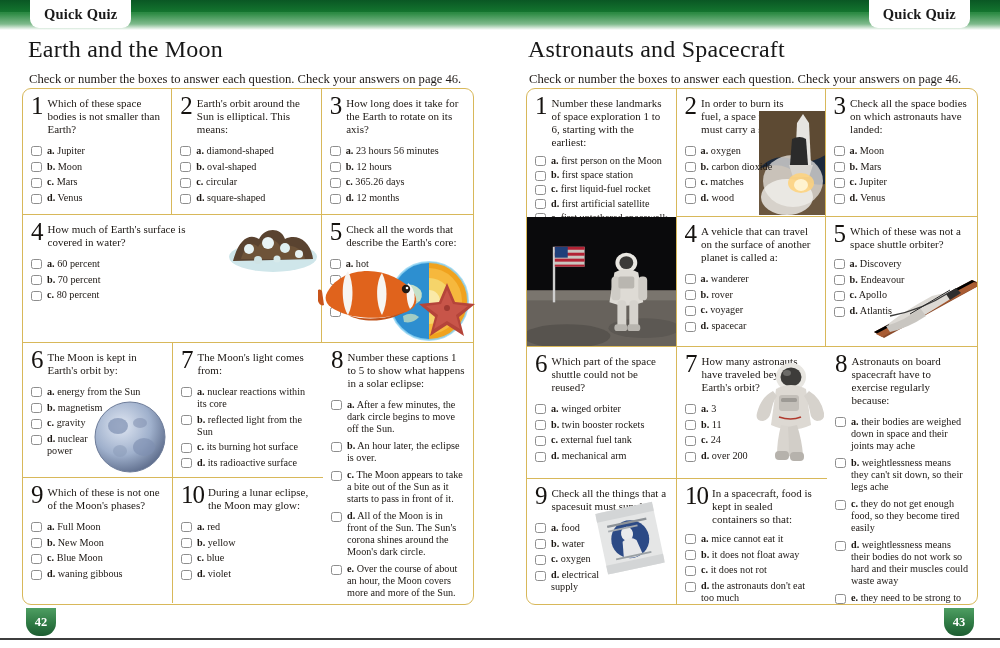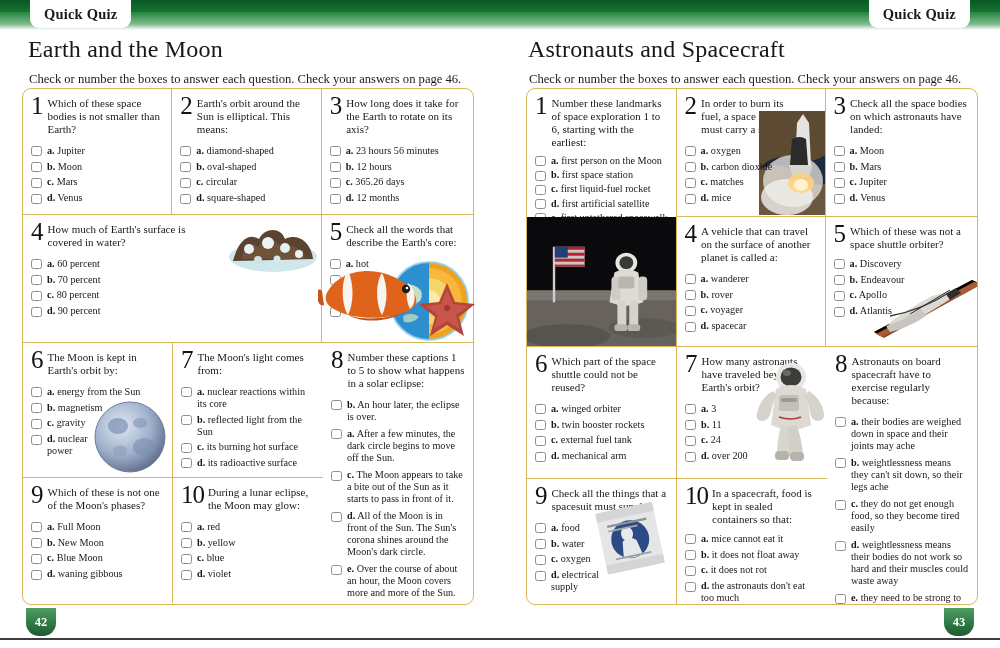--- a/index.html
+++ b/index.html
@@ -260,24 +260,20 @@
             <span class="chk"></span>
             <span class="olabel"><b>a.</b> <span>60 percent</span></span>
           </div>
           <div class="opt">
             <span class="chk"></span>
             <span class="olabel"><b>b.</b> <span>70 percent</span></span>
           </div>
           <div class="opt">
             <span class="chk"></span>
             <span class="olabel"><b>c.</b> <span>80 percent</span></span>
-          </div>
-          <div class="opt">
-            <span class="chk"></span>
-            <span class="olabel"><b>d.</b> <span>90 percent</span></span>
           </div>
         </div>
 
         <svg class="art coral" viewBox="0 0 92 56">
           <ellipse cx="46" cy="40" rx="44" ry="15" fill="#cfe6ea"></ellipse>
           <path d="M6 44 C12 22 22 16 32 22 C38 10 54 10 58 22 C70 16 84 24 86 42 Z" fill="#5a4330"></path>
           <path d="M14 42 C18 28 26 24 31 30 C36 20 50 20 53 30 C62 26 76 30 78 42 Z" fill="#6e5338"></path>
           <circle cx="22" cy="32" r="5" fill="#e7f2f3"></circle>
           <circle cx="41" cy="26" r="6" fill="#eaf4f5"></circle>
           <circle cx="58" cy="31" r="5" fill="#dff0f1"></circle>
@@ -449,25 +445,25 @@
       </div>
 
       <div class="cell last-col" style="width:152px;height:260px;border-bottom:none">
         <div class="qhead">
           <span class="qnum">8</span>
           <span class="qtext">Number these captions 1 to 5 to show what happens in a solar eclipse:</span>
         </div>
         <div class="opts">
           <div class="opt tall" style="margin-bottom:5px">
             <span class="chk"></span>
+            <span class="olabel"><b>a.</b> <span>After a few minutes, the dark circle begins to move off the Sun.</span></span>
+          </div>
+          <div class="opt tall" style="margin-bottom:5px">
+            <span class="chk"></span>
             <span class="olabel"><b>b.</b> <span>An hour later, the eclipse is over.</span></span>
-          </div>
-          <div class="opt tall" style="margin-bottom:5px">
-            <span class="chk"></span>
-            <span class="olabel"><b>a.</b> <span>After a few minutes, the dark circle begins to move off the Sun.</span></span>
           </div>
           <div class="opt tall" style="margin-bottom:5px">
             <span class="chk"></span>
             <span class="olabel"><b>c.</b> <span>The Moon appears to take a bite out of the Sun as it starts to pass in front of it.</span></span>
           </div>
           <div class="opt tall" style="margin-bottom:5px">
             <span class="chk"></span>
             <span class="olabel"><b>d.</b> <span>All of the Moon is in front of the Sun. The Sun's corona shines around the Moon's dark circle.</span></span>
           </div>
           <div class="opt tall">
@@ -585,21 +581,21 @@
               <div class="opt">
                 <span class="chk"></span>
                 <span class="olabel"><b>b.</b> <span>carbon dioxide</span></span>
               </div>
               <div class="opt">
                 <span class="chk"></span>
                 <span class="olabel"><b>c.</b> <span>matches</span></span>
               </div>
               <div class="opt">
                 <span class="chk"></span>
-                <span class="olabel"><b>d.</b> <span>mice</span></span>
+                <span class="olabel"><b>d.</b> <span>wood</span></span>
               </div>
             </div>
             <svg class="art launch" viewBox="0 0 72 104">
               <rect width="72" height="104" fill="#1d2a3c"></rect>
               <path d="M0 0 h72 v40 q-20 16 -40 8 q-18 -6 -32 10 z" fill="#5d4a33"></path>
               <path d="M0 58 q22 -10 40 6 q18 16 32 6 v34 h-72 z" fill="#6b5740"></path>
               <ellipse cx="34" cy="70" rx="30" ry="26" fill="#e8e6e2" opacity=".75"></ellipse>
               <ellipse cx="28" cy="86" rx="26" ry="18" fill="#f2f1ee" opacity=".8"></ellipse>
               <path d="M38 12 l6 -9 l6 9 l2 42 l-16 0 z" fill="#e6e4e0"></path>
               <path d="M33 28 q8 -4 14 0 l2 26 l-18 0 z" fill="#2b2b2b"></path>

